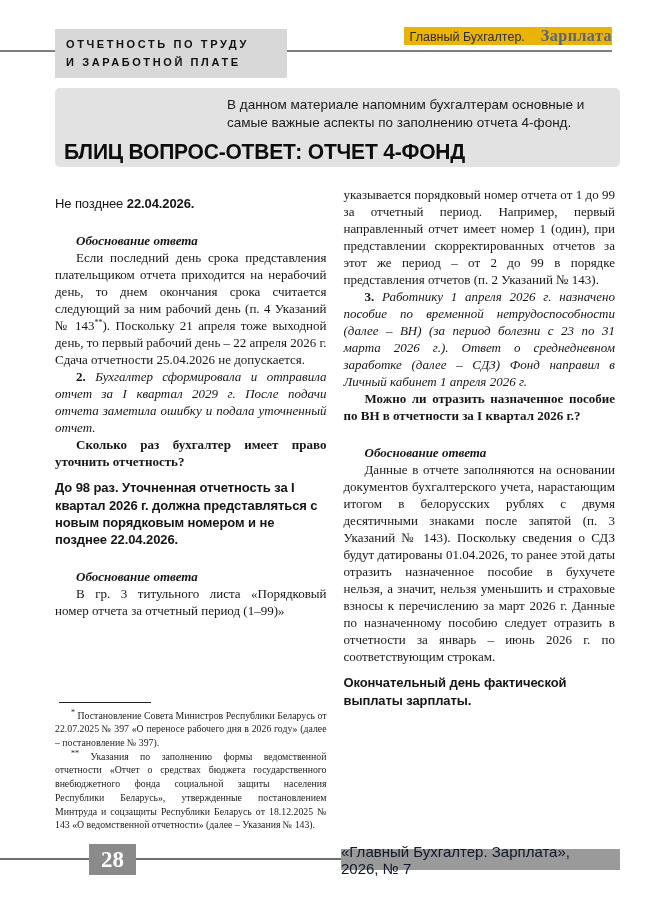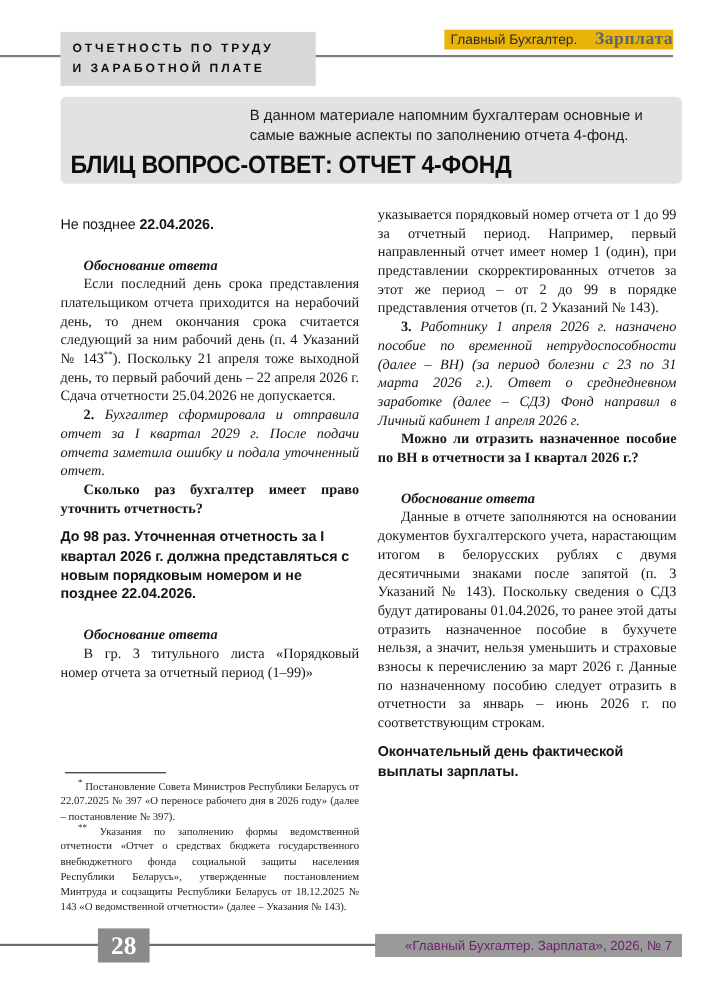--- a/index.html
+++ b/index.html
@@ -50,21 +50,21 @@
   .footnotes{margin-top:auto;padding-bottom:14px;}
   .fn-rule{width:92px;border-top:1.5px solid #1e1e1e;margin:0 0 6px 4px;}
   .footnote{font-size:9.8px;line-height:1.4;text-align:justify;text-indent:16px;color:#222;}
 
   
   .footer-line{position:absolute;left:0;top:858px;width:620px;height:2px;background:#6e6e6e;}
   .page-num{position:absolute;left:55px;top:844px;width:47px;height:31px;background:var(--pagenum-gray);
             color:#fff;font-family:"Liberation Serif",serif;font-weight:700;font-size:23px;
             display:flex;align-items:center;justify-content:center;z-index:2;margin-left:34px;}
   .issue{position:absolute;left:341px;top:849px;width:279px;height:21px;background:var(--footer-gray);
-         color:#701a75;font-family:"Liberation Sans",sans-serif;font-size:12px;
+         color:#0f172a;font-family:"Liberation Sans",sans-serif;font-size:15px;
          display:flex;align-items:center;justify-content:flex-end;padding-right:9px;z-index:2;}
 </style>
 </head>
 <body>
 
 <div class="header-line"></div>
 <div class="badge">
   <p>ОТЧЕТНОСТЬ ПО ТРУДУ</p>
   <p>И ЗАРАБОТНОЙ ПЛАТЕ</p>
 </div>

